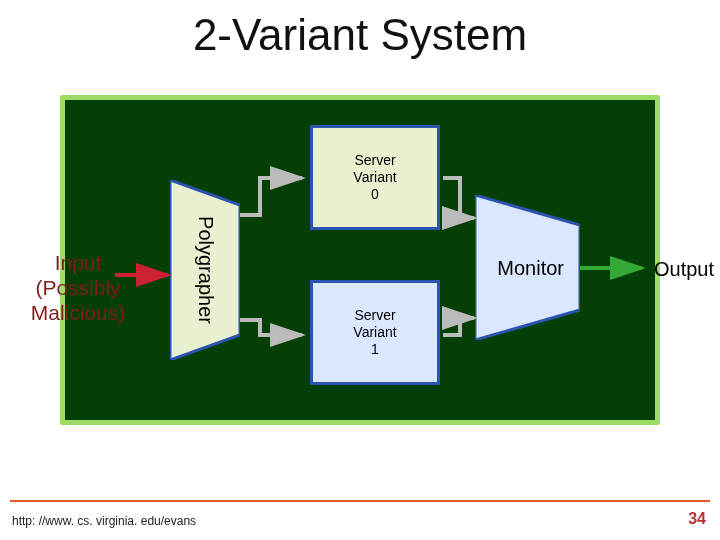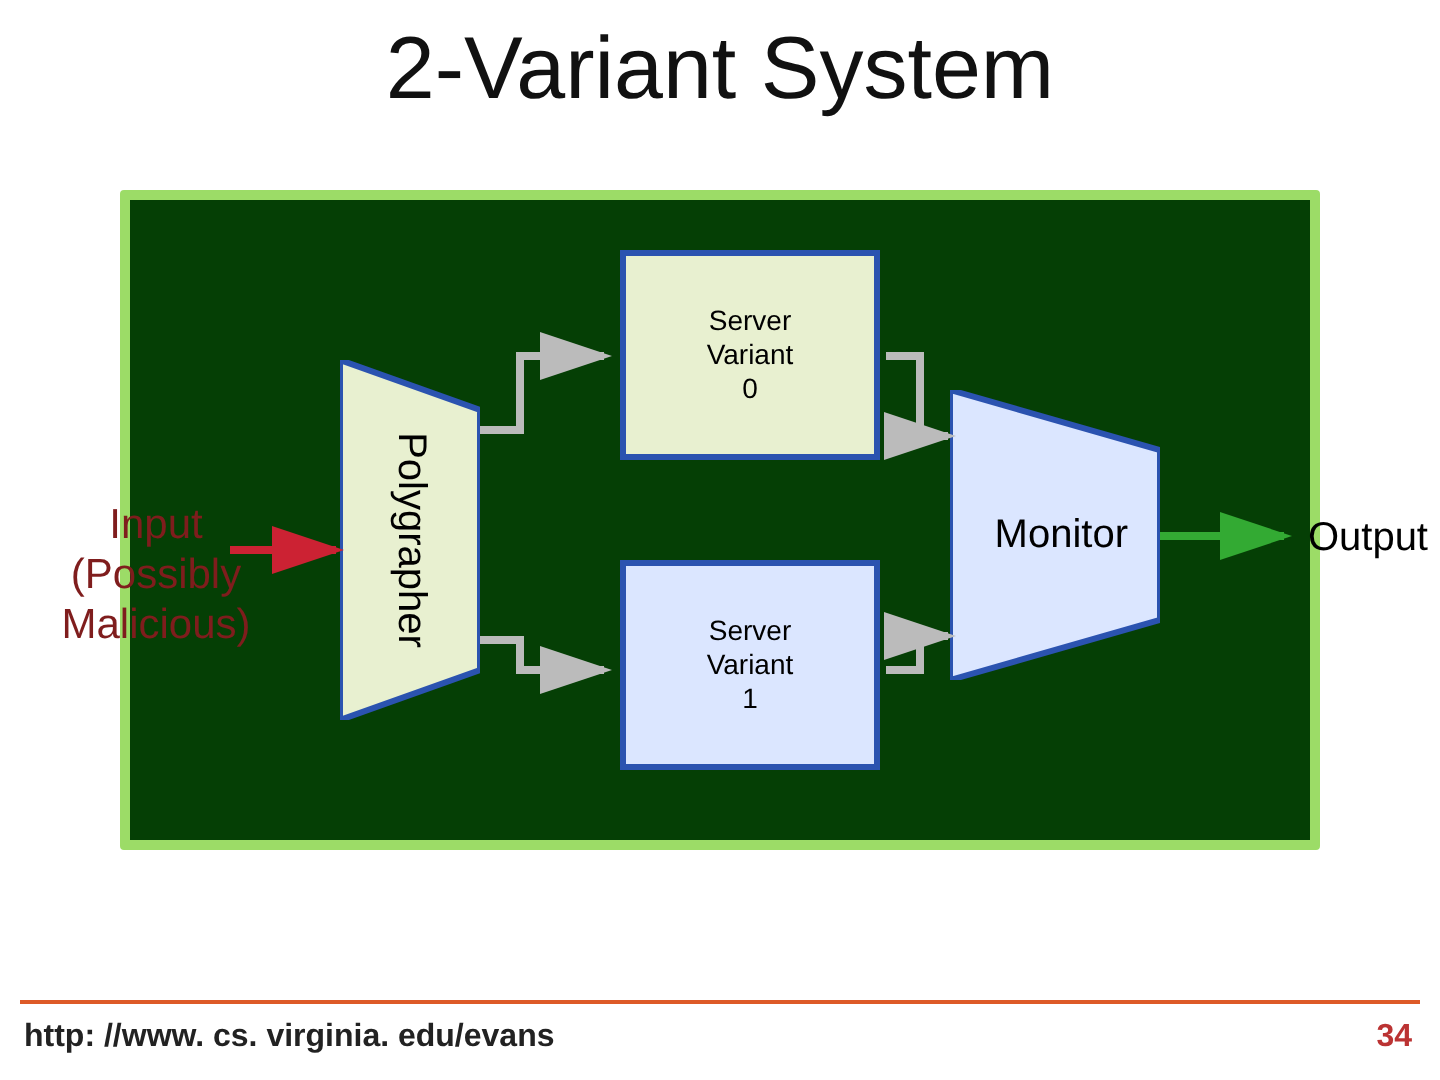--- a/index.html
+++ b/index.html
@@ -27,22 +27,22 @@
     height: 330px;
     background: #053f05;
     border: 5px solid #9cdc67;
     border-radius: 2px;
   }
 
   .footer {
     position: absolute;
     bottom: 12px;
     left: 12px;
-    font-size: 16px;
-    font-weight: bold;
+    font-size: 12px;
+    font-weight: normal;
     color: #222;
     font-family: Verdana, sans-serif;
   }
   .pagenum {
     position: absolute;
     bottom: 12px;
     right: 14px;
     font-size: 16px;
     color: #bb3333;
     font-weight: bold;

